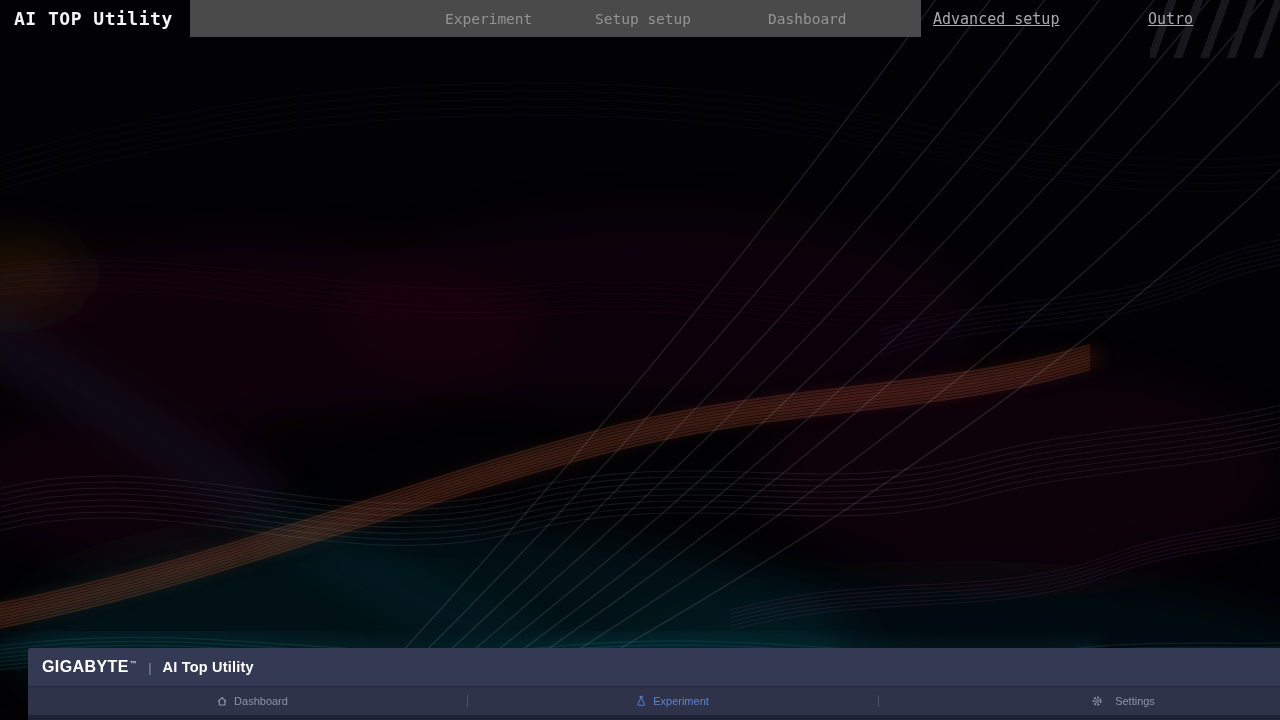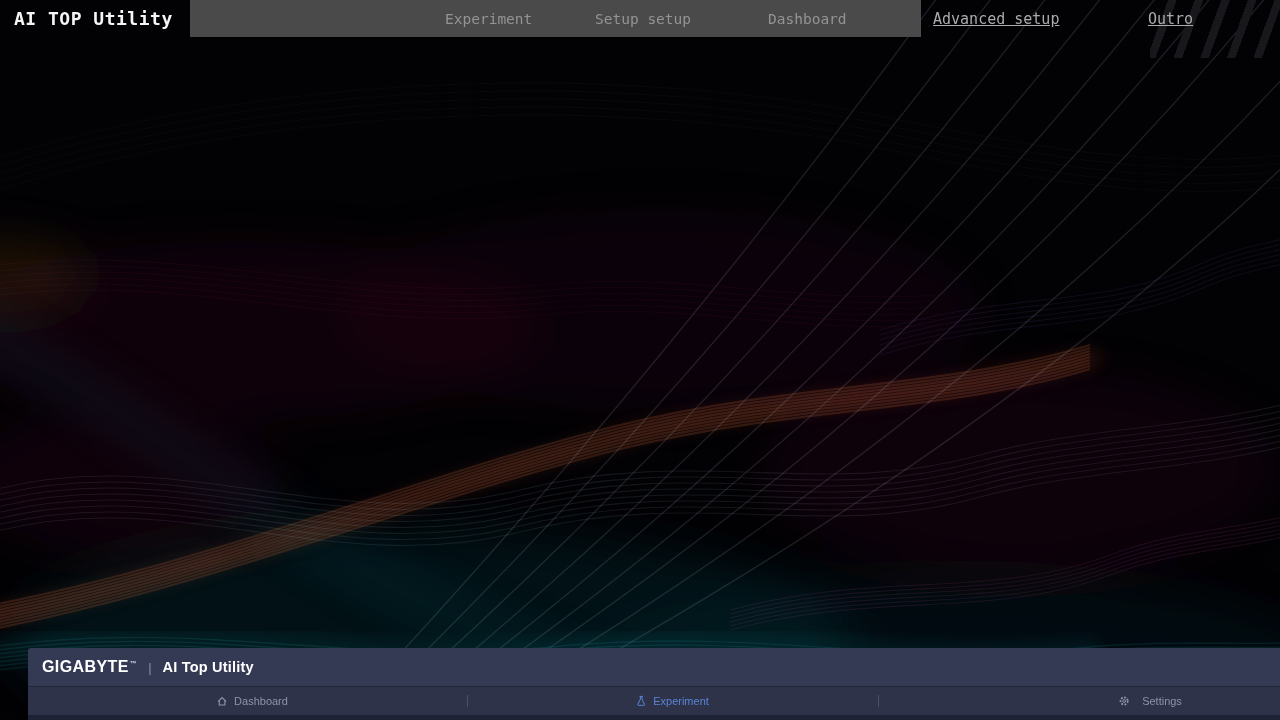--- a/index.html
+++ b/index.html
@@ -30,21 +30,21 @@
     display:flex;align-items:center;padding-left:14px;color:#ffffff;}
   .g-logo{font-weight:bold;font-size:16px;letter-spacing:.4px;}
   .g-tm{font-size:7px;vertical-align:super;color:#cfd2de;margin-left:1px;}
   .g-sep{color:#8b90a6;margin:0 11px;font-size:13px;}
   .g-product{font-weight:bold;font-size:14.5px;letter-spacing:.2px;}
   .panel-nav{position:relative;height:28px;background:var(--panel_nav_bg,#2e3349);
     border-top:1px solid #222639;}
   .nav-item{position:absolute;top:0;height:28px;display:flex;align-items:center;gap:6px;
     transform:translateX(-50%);color:var(--inactive_nav,#8d93a8);font-size:11px;cursor:pointer;white-space:nowrap;}
   .nav-item.active{color:var(--active_nav,#5b84d6);}
-  .ni-0{left:224px;} .ni-1{left:644px;} .ni-2{left:1122px;gap:12px;}
+  .ni-0{left:224px;} .ni-1{left:644px;} .ni-2{left:1095px;gap:12px;}
   .nav-div{position:absolute;top:8px;width:1px;height:12px;background:#4a506b;}
   .nd-0{left:439px;} .nd-1{left:850px;}
   .panel-strip{flex:1;background:var(--panel_strip_bg,#1d2234);}
   .nav-ic{display:block;}
 </style>
 </head>
 <body>
 
 <div class="stage">
 

